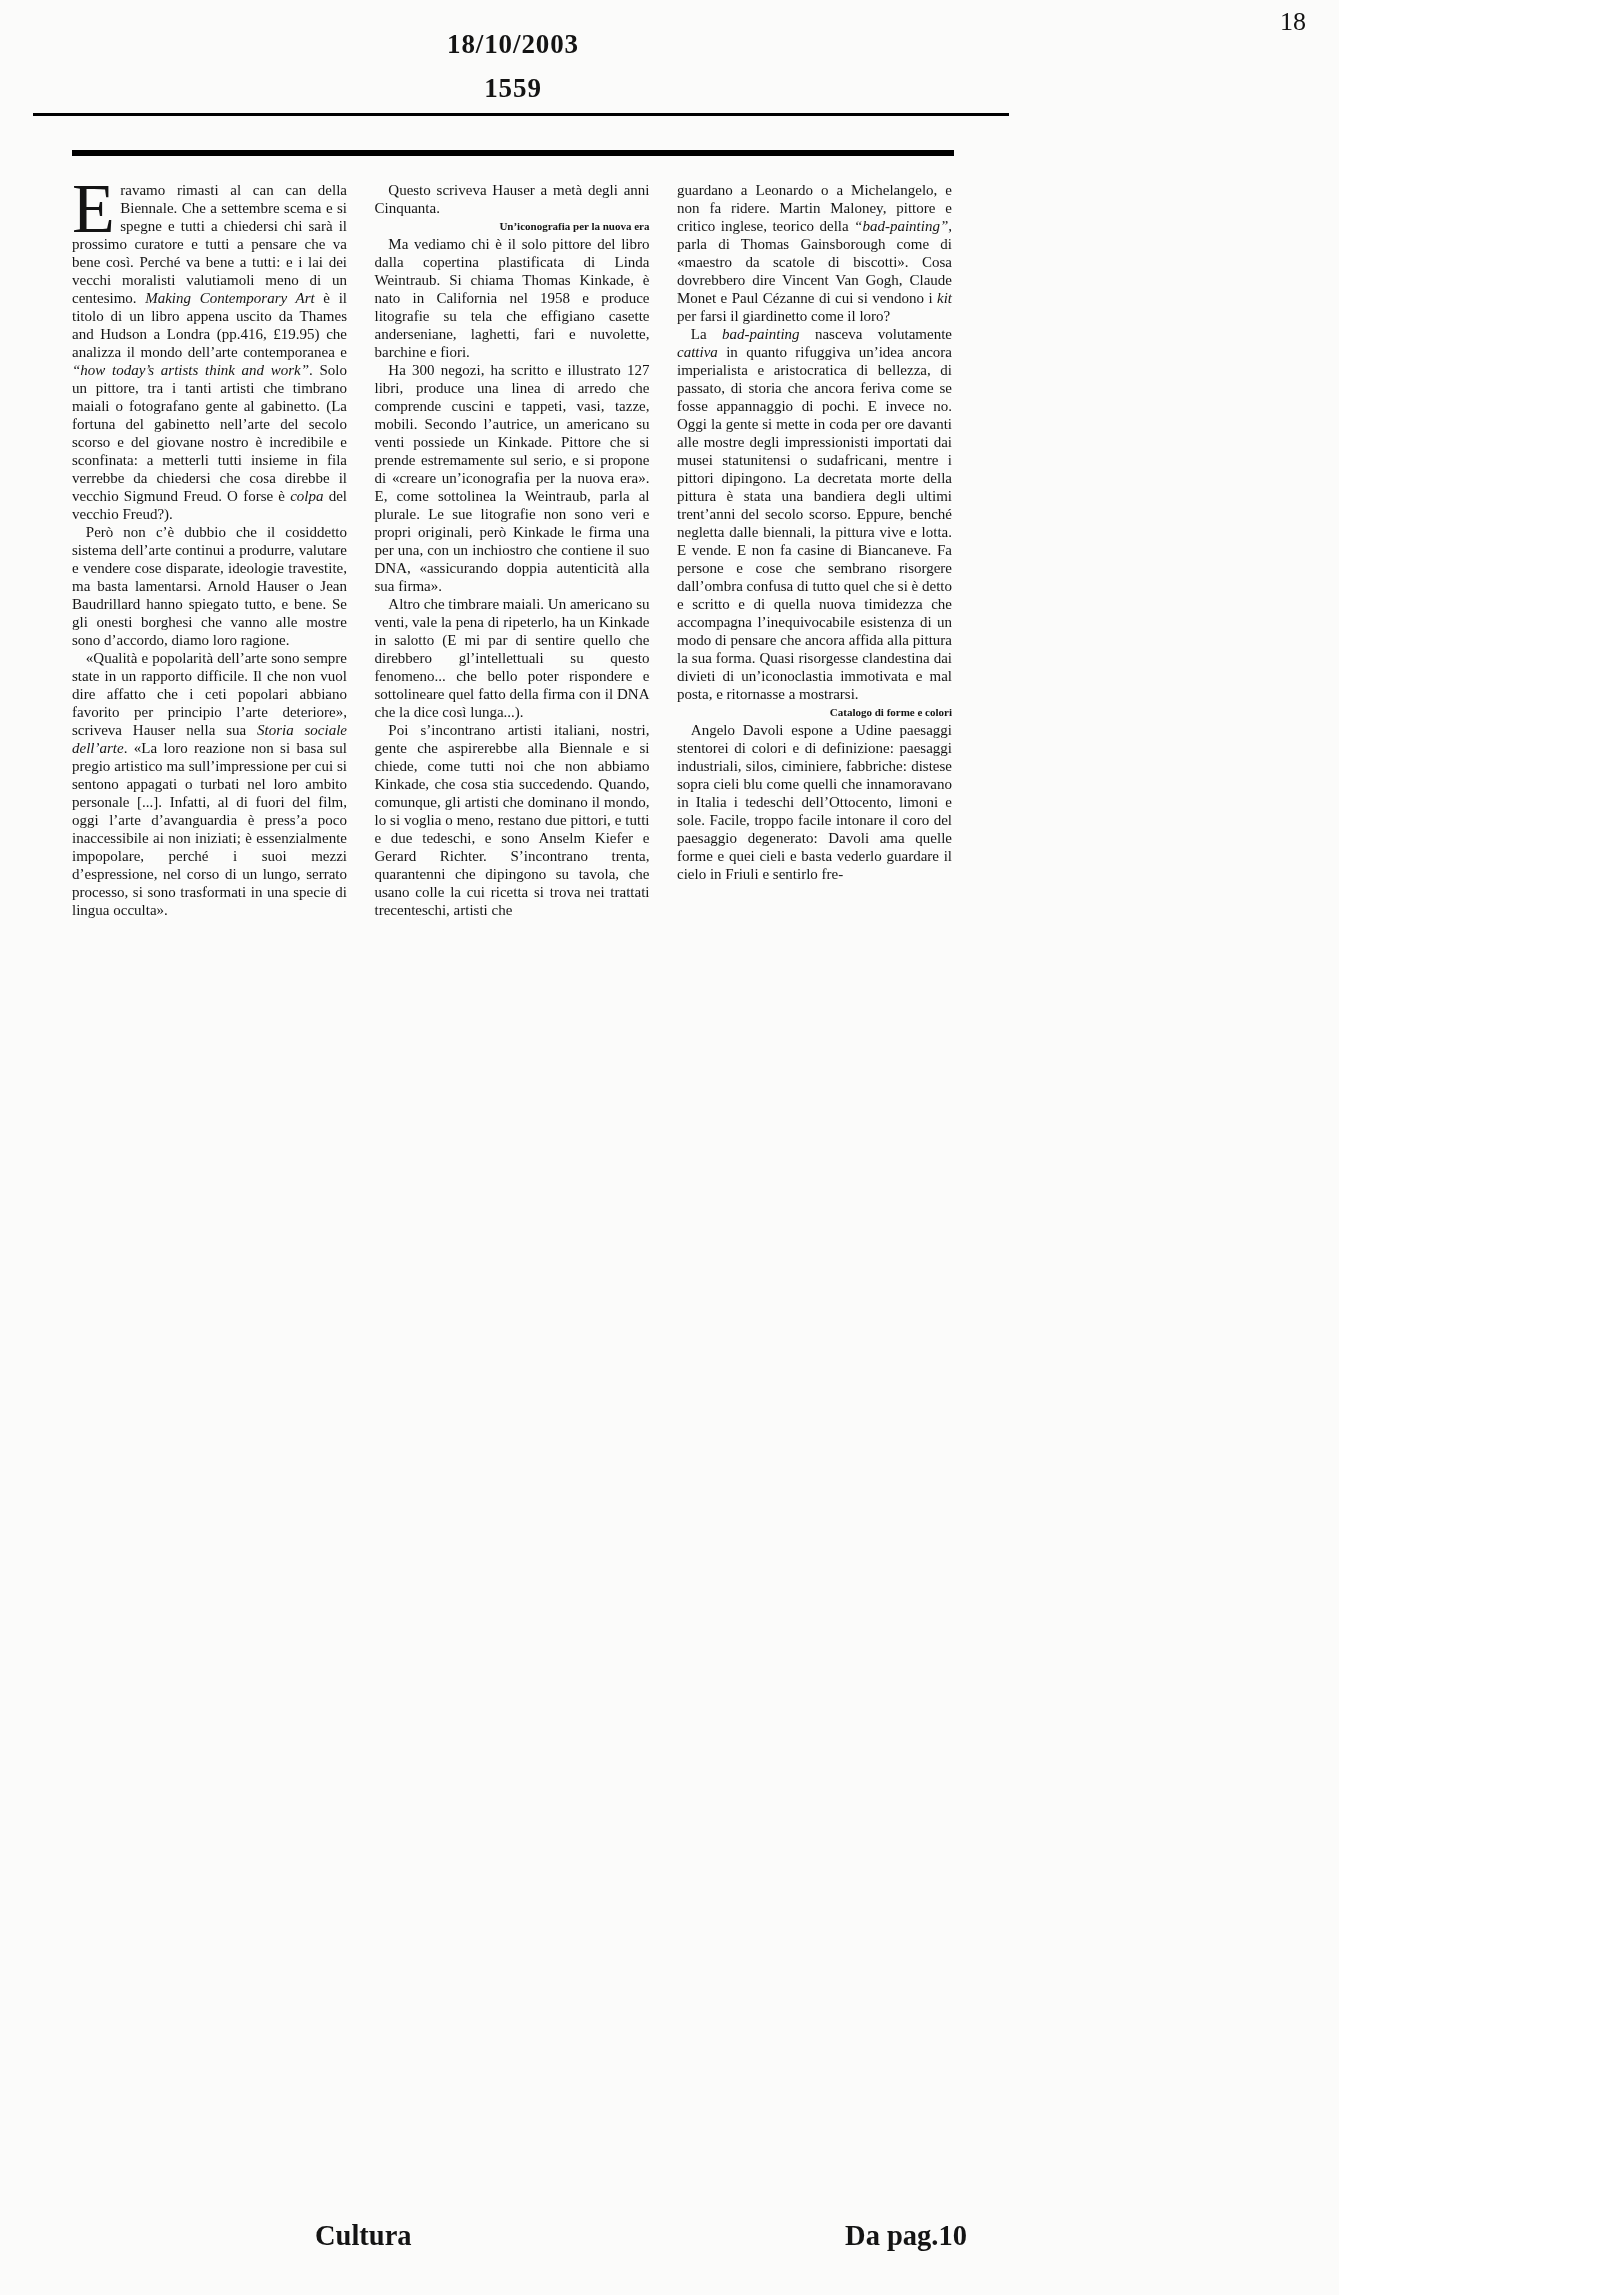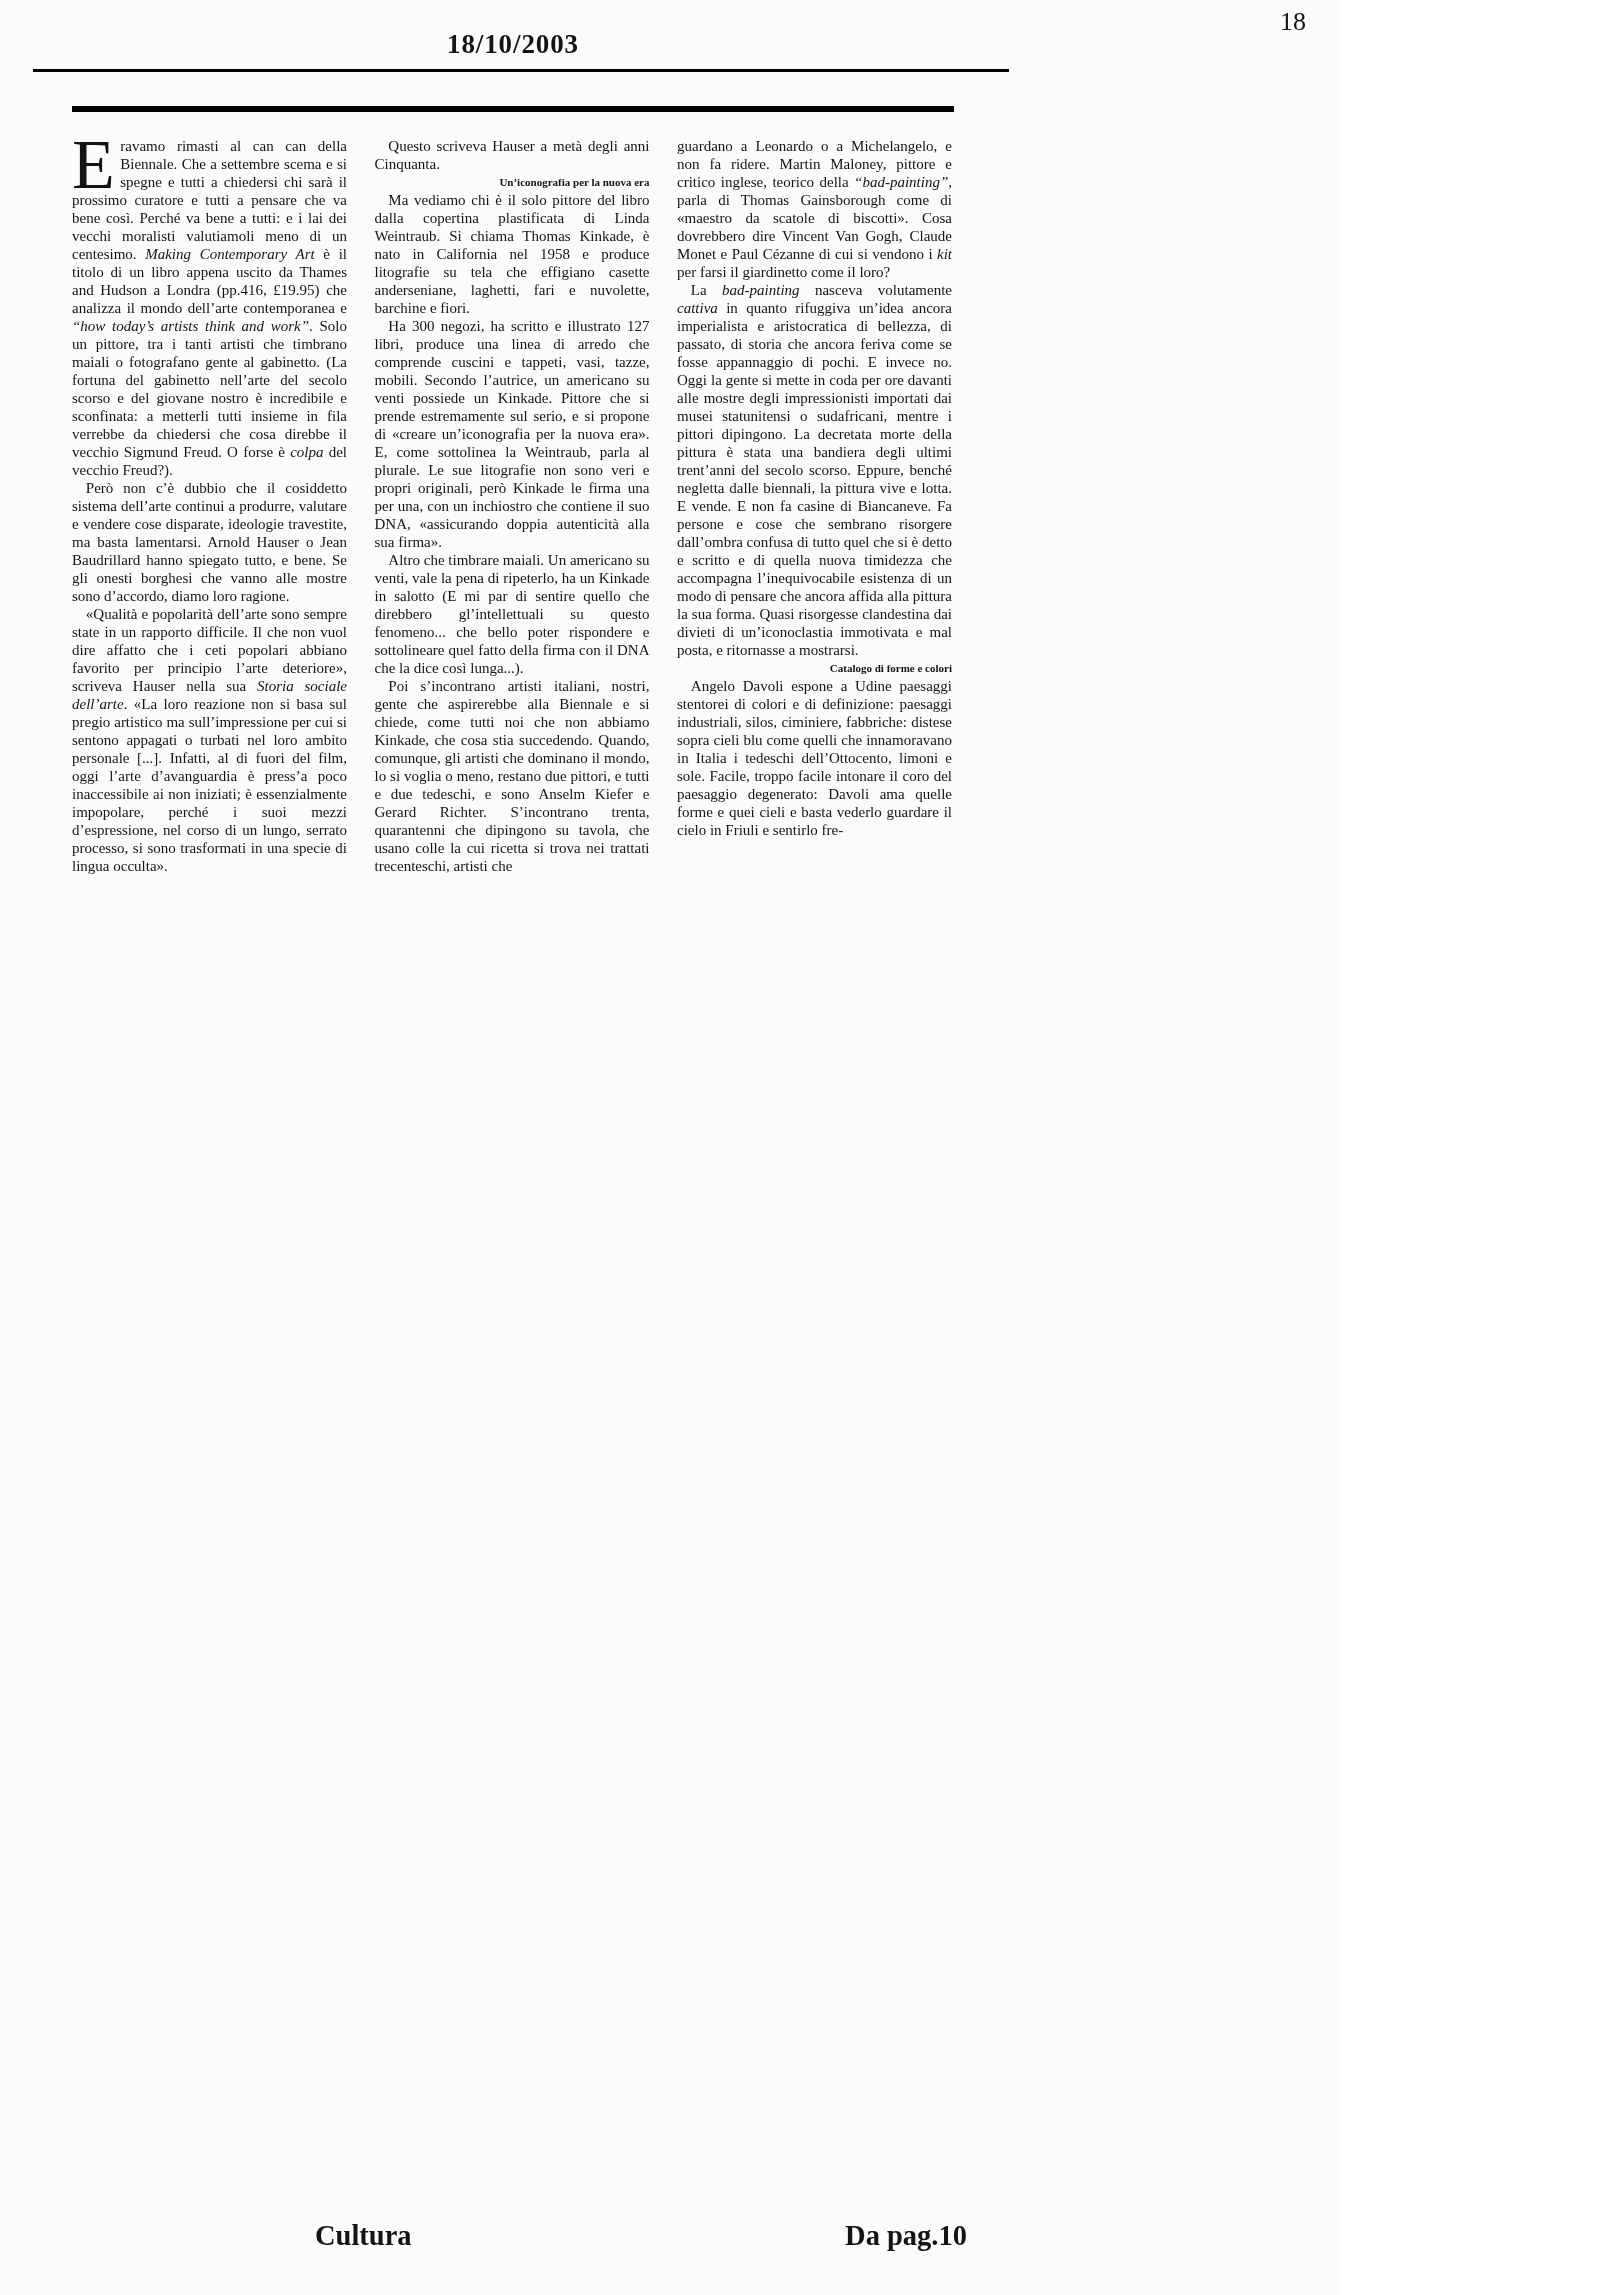--- a/index.html
+++ b/index.html
@@ -86,20 +86,21 @@
 </head>
 <body>
 
 <div class="page">
   <div class="folio">18</div>
 
   <div class="content">
     <div class="date">18/10/2003</div>
 
 
+    <div class="issue">1559</div>
     <div class="thin-rule"></div>
 
     <div class="thick-rule"></div>
 
 
     <div class="columns">
       <div class="col">
           <p class="noindent"><span class="dropcap">E</span><span>ravamo rimasti al can can della Biennale. Che a settembre scema e si spegne e tutti a chiedersi chi sarà il prossimo curatore e tutti a pensare che va bene così. Perché va bene a tutti: e i lai dei vecchi moralisti valutiamoli meno di un centesimo. </span><span class="it">Making Contemporary Art</span><span> è il titolo di un libro appena uscito da Thames and Hudson a Londra (pp.416, £19.95) che analizza il mondo dell’arte contemporanea e </span><span class="it">“how today’s artists think and work”</span><span>. Solo un pittore, tra i tanti artisti che timbrano maiali o fotografano gente al gabinetto. (La fortuna del gabinetto nell’arte del secolo scorso e del giovane nostro è incredibile e sconfinata: a metterli tutti insieme in fila verrebbe da chiedersi che cosa direbbe il vecchio Sigmund Freud. O forse è </span><span class="it">colpa</span><span> del vecchio Freud?).</span></p>
           <p><span>Però non c’è dubbio che il cosiddetto sistema dell’arte continui a produrre, valutare e vendere cose disparate, ideologie travestite, ma basta lamentarsi. Arnold Hauser o Jean Baudrillard hanno spiegato tutto, e bene. Se gli onesti borghesi che vanno alle mostre sono d’accordo, diamo loro ragione.</span></p>
           <p><span>«Qualità e popolarità dell’arte sono sempre state in un rapporto difficile. Il che non vuol dire affatto che i ceti popolari abbiano favorito per principio l’arte deteriore», scriveva Hauser nella sua </span><span class="it">Storia sociale dell’arte</span><span>. «La loro reazione non si basa sul pregio artistico ma sull’impressione per cui si sentono appagati o turbati nel loro ambito personale [...]. Infatti, al di fuori del film, oggi l’arte d’avanguardia è press’a poco inaccessibile ai non iniziati; è essenzialmente impopolare, perché i suoi mezzi d’espressione, nel corso di un lungo, serrato processo, si sono trasformati in una specie di lingua occulta».</span></p>

